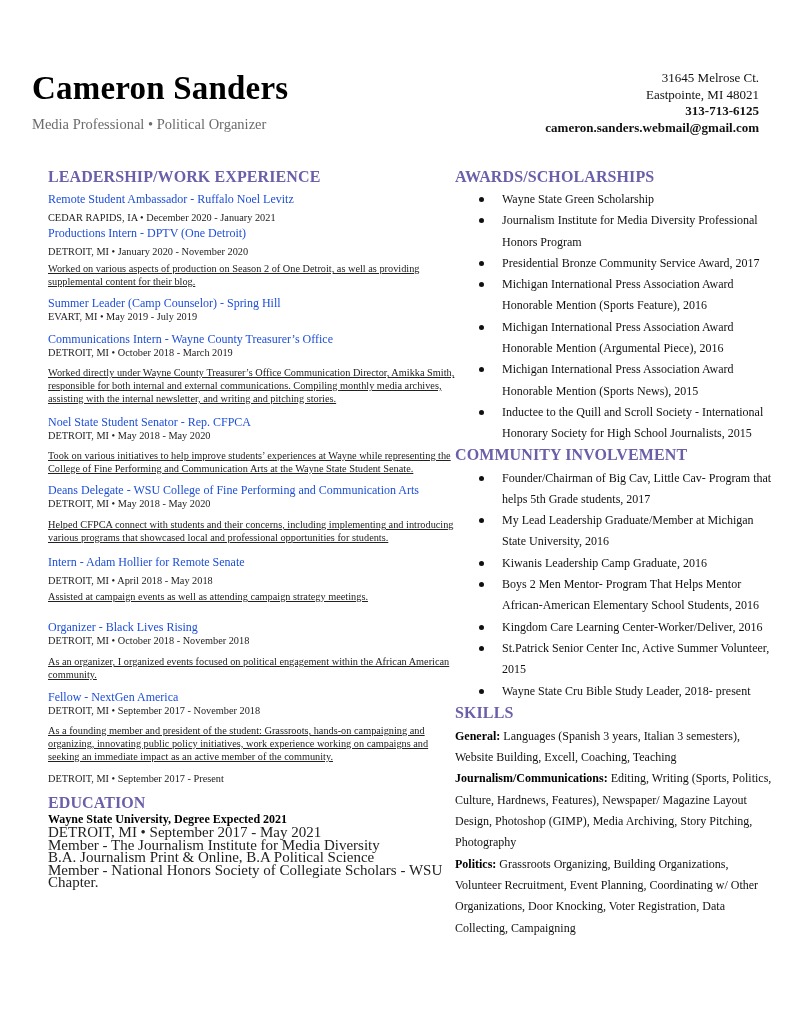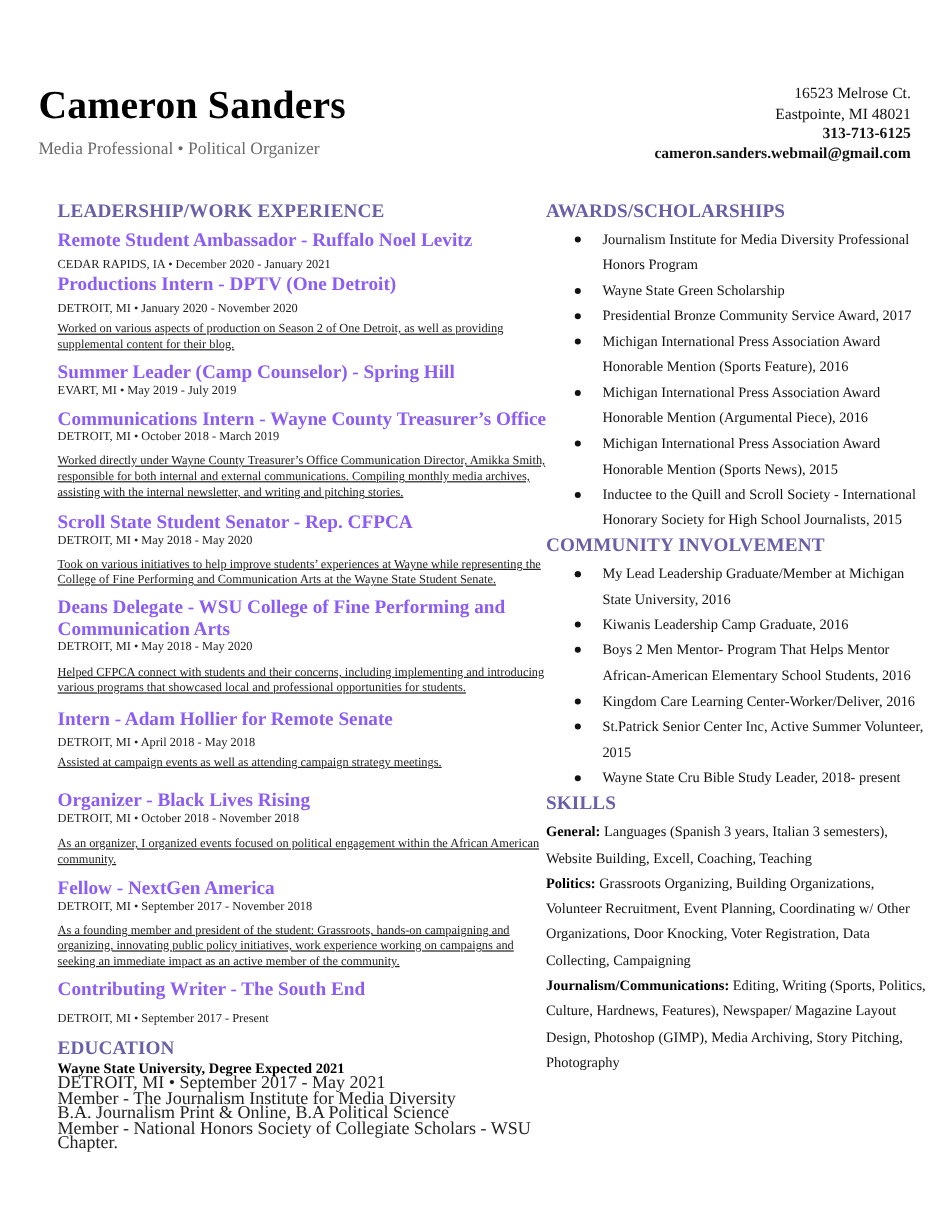--- a/index.html
+++ b/index.html
@@ -21,21 +21,21 @@
   }
   .contact .bold { font-weight: bold; text-align: right; }
 
   .col-left { position: absolute; left: 32px; top: 168px; width: 410px; margin-left: 16px; }
   .col-right { position: absolute; left: 455px; top: 168px; width: 320px; }
 
   .section-title {
     color: #6a5fa8; font-size: 16px; letter-spacing: 0.1px; margin: 0;
   }
   .job { margin: 0; }
-  .job-title { font-weight: bold; font-size: 16px; color: #8b5cf6; }
+  .job-title { font-weight: normal; font-size: 12px; color: #1d4ed8; }
   .job-meta { font-size: 10.3px; color: #222; }
   .job-desc { font-size: 10.3px; color: #222; line-height: 13px; text-decoration: underline; }
 
   .bullets { list-style: none; padding: 0; margin: 0; }
   .bullets li {
     position: relative; padding-left: 47px; font-size: 12px; line-height: 21.3px; color: #111;
   }
   .bullets li .dot {
     position: absolute; left: 24px; top: 8px; width: 5px; height: 5px; border-radius: 50%; background: #111;
   }
@@ -45,21 +45,21 @@
   .edu div { font-size: 15px; line-height: 12.6px; color: #222; }
   .edu .edu-title { font-weight: bold; font-size: 12px; color: #000; line-height: 14px; }
 </style>
 </head>
 <body>
 
 <div class="name">Cameron Sanders</div>
 <div class="tagline">Media Professional • Political Organizer</div>
 
 <div class="contact">
-  <div>16523 Melrose Ct.</div>
+  <div>31645 Melrose Ct.</div>
   <div>Eastpointe, MI 48021</div>
   <div class="bold">313-713-6125</div>
   <div class="bold">cameron.sanders.webmail@gmail.com</div>
 </div>
 
 <div class="col-left">
   <h2 class="section-title">LEADERSHIP/WORK EXPERIENCE</h2>
 
   <div class="job" style="margin-top:6px">
     <div class="job-title">Remote Student Ambassador - Ruffalo Noel Levitz</div>
@@ -77,21 +77,21 @@
     <div class="job-meta">EVART, MI • May  2019 - July 2019</div>
   </div>
 
   <div class="job" style="margin-top:10px">
     <div class="job-title">Communications Intern - Wayne County Treasurer’s Office</div>
     <div class="job-meta">DETROIT, MI  •  October 2018 - March 2019</div>
     <div class="job-desc" style="margin-top:8px">Worked directly under Wayne County Treasurer’s Office Communication Director, Amikka Smith, responsible for both internal and external communications. Compiling monthly media archives, assisting with the internal newsletter, and writing and pitching stories.</div>
   </div>
 
   <div class="job" style="margin-top:10px">
-    <div class="job-title">Scroll State Student Senator - Rep. CFPCA</div>
+    <div class="job-title">Noel State Student Senator - Rep. CFPCA</div>
     <div class="job-meta">DETROIT, MI • May  2018 - May 2020</div>
     <div class="job-desc" style="margin-top:8px">Took on various initiatives to help improve students’ experiences at Wayne while representing the College of Fine Performing and Communication Arts at the Wayne State Student Senate.</div>
   </div>
 
   <div class="job" style="margin-top:8px">
     <div class="job-title">Deans Delegate - WSU College of Fine Performing and Communication Arts</div>
     <div class="job-meta">DETROIT, MI • May  2018 - May 2020</div>
     <div class="job-desc" style="margin-top:9px">Helped CFPCA connect with students and their concerns, including implementing and introducing various programs that showcased local and professional opportunities for students.</div>
   </div>
 
@@ -107,56 +107,55 @@
     <div class="job-desc" style="margin-top:9px">As an organizer, I organized events focused on political engagement within the African American community.</div>
   </div>
 
   <div class="job" style="margin-top:9px">
     <div class="job-title">Fellow - NextGen America</div>
     <div class="job-meta">DETROIT, MI • September  2017 - November 2018</div>
     <div class="job-desc" style="margin-top:8px">As a founding member and president of the student: Grassroots, hands-on campaigning and organizing, innovating public policy initiatives, work experience working on campaigns and seeking an immediate impact as an active member of the community.</div>
   </div>
 
   <div class="job" style="margin-top:8px">
-    <div class="job-title">Contributing Writer  - The South End</div>
     <div class="job-meta" style="margin-top:10px">DETROIT, MI • September  2017 - Present</div>
   </div>
 
   <h2 class="section-title" style="margin-top:10px">EDUCATION</h2>
   <div class="edu">
     <div class="edu-title">Wayne State University, Degree Expected 2021</div>
     <div>DETROIT, MI  •  September 2017 - May 2021</div>
     <div>Member - The Journalism Institute for Media Diversity</div>
     <div>B.A. Journalism Print &amp; Online, B.A Political Science</div>
     <div>Member - National Honors Society of Collegiate Scholars - WSU Chapter.</div>
   </div>
 </div>
 
 <div class="col-right">
   <h2 class="section-title">AWARDS/SCHOLARSHIPS</h2>
   <ul class="bullets" style="margin-top:3px">
+    <li><span class="dot"></span><span>Wayne State Green Scholarship</span></li>
     <li><span class="dot"></span><span>Journalism Institute for Media Diversity Professional Honors Program</span></li>
-    <li><span class="dot"></span><span>Wayne State Green Scholarship</span></li>
     <li><span class="dot"></span><span>Presidential Bronze Community Service Award, 2017</span></li>
     <li><span class="dot"></span><span>Michigan International Press Association Award Honorable Mention (Sports Feature), 2016</span></li>
     <li><span class="dot"></span><span>Michigan International Press Association Award Honorable Mention (Argumental Piece), 2016</span></li>
     <li><span class="dot"></span><span>Michigan International Press Association Award Honorable Mention (Sports News), 2015</span></li>
     <li><span class="dot"></span><span>Inductee to the Quill and Scroll Society - International Honorary Society for High School Journalists, 2015</span></li>
   </ul>
 
   <h2 class="section-title" style="margin-top:1px">COMMUNITY INVOLVEMENT</h2>
   <ul class="bullets" style="margin-top:4px">
-    <li><span class="dot"></span></li>
+    <li><span class="dot"></span><span>Founder/Chairman of Big Cav, Little Cav- Program that helps 5th Grade students, 2017</span></li>
     <li><span class="dot"></span><span>My Lead Leadership Graduate/Member at Michigan State University, 2016</span></li>
     <li><span class="dot"></span><span>Kiwanis Leadership Camp Graduate, 2016</span></li>
     <li><span class="dot"></span><span>Boys 2 Men Mentor- Program That Helps Mentor African-American Elementary School Students, 2016</span></li>
     <li><span class="dot"></span><span>Kingdom Care Learning Center-Worker/Deliver, 2016</span></li>
     <li><span class="dot"></span><span>St.Patrick Senior Center Inc, Active Summer Volunteer, 2015</span></li>
     <li><span class="dot"></span><span>Wayne State Cru Bible Study Leader, 2018- present</span></li>
   </ul>
 
   <h2 class="section-title" style="margin-top:2px">SKILLS</h2>
   <div class="skills" style="margin-top:4px">
     <p><b>General:</b><span> Languages (Spanish 3 years, Italian 3 semesters), Website Building, Excell, Coaching, Teaching</span></p>
+    <p><b>Journalism/Communications:</b><span> Editing,  Writing (Sports, Politics, Culture, Hardnews, Features), Newspaper/ Magazine Layout Design, Photoshop (GIMP), Media Archiving, Story Pitching, Photography</span></p>
     <p><b>Politics:</b><span>  Grassroots Organizing, Building Organizations, Volunteer Recruitment, Event Planning, Coordinating w/ Other Organizations, Door Knocking, Voter Registration, Data Collecting, Campaigning</span></p>
-    <p><b>Journalism/Communications:</b><span> Editing,  Writing (Sports, Politics, Culture, Hardnews, Features), Newspaper/ Magazine Layout Design, Photoshop (GIMP), Media Archiving, Story Pitching, Photography</span></p>
   </div>
 </div>
 
 </body></html>

